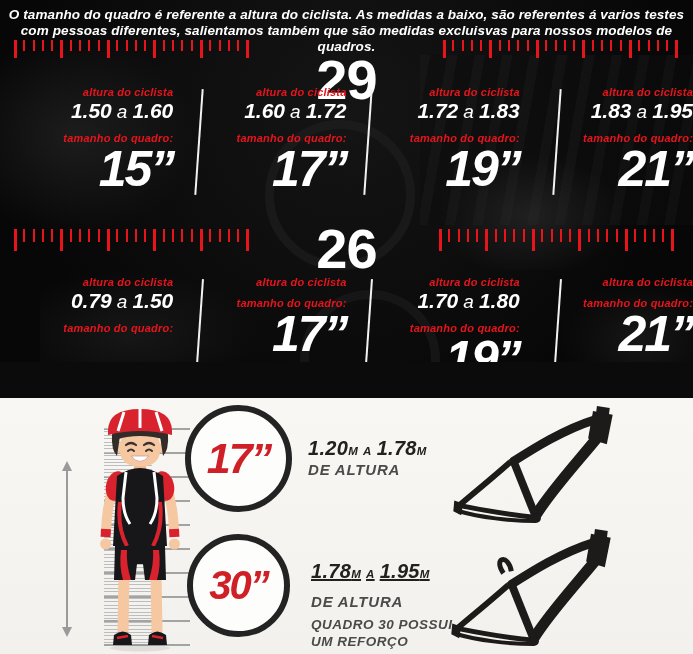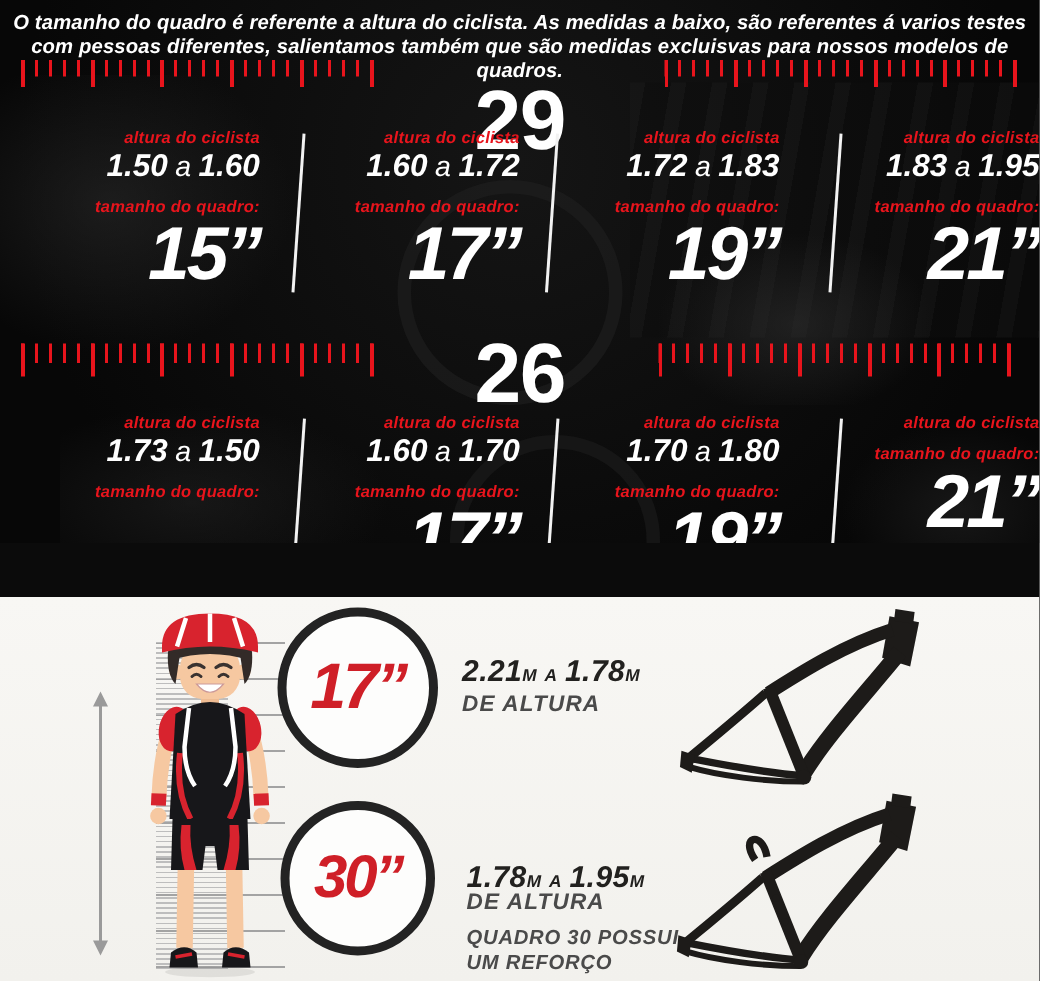--- a/index.html
+++ b/index.html
@@ -83,21 +83,21 @@
   .c20{left:187px;top:136px;width:103px;height:103px;}
   .size-circle span{color:var(--circle-red);font-style:italic;font-weight:800;letter-spacing:-2px;}
   .c17 span{font-size:43px;}
   .c20 span{font-size:40px;}
 
   .brand{position:absolute;left:308px;top:6px;font-size:22px;font-style:italic;color:var(--dark-text);font-weight:600;letter-spacing:.5px;}
   .brand .model{color:#e30613;font-weight:800;margin-left:7px;}
 
   .hrange{position:absolute;font-size:20px;font-style:italic;font-weight:800;color:#22211f;letter-spacing:.3px;}
   .hr17{left:308px;top:39px;}
-  .hr20{left:311px;top:176px;}
+  .hr20{left:311px;top:162px;text-decoration:underline;}
   .hrange .unit{font-size:11.5px;font-weight:700;}
   .hrange .conn2{font-size:11.5px;font-weight:700;margin:0 5px;}
   .alt{position:absolute;font-size:15px;font-style:italic;color:var(--gray-text);letter-spacing:.8px;font-weight:600;}
   .alt17{left:308px;top:63px;}
   .alt20{left:311px;top:195px;}
   .note{position:absolute;left:311px;font-size:13.5px;font-style:italic;color:var(--gray-text);letter-spacing:.5px;font-weight:600;line-height:17px;}
   .note1{top:218px;}
   .note2{top:235px;}
 
   .frame1{position:absolute;left:449px;top:7px;}
@@ -164,27 +164,26 @@
     <div class="hruler r26r"></div>
     <div class="bignum n26">26</div>
 
     <div class="grid g26">
       <div class="divider d1"></div>
       <div class="divider d2"></div>
       <div class="divider d3"></div>
 
       <div class="col">
         <div class="lbl">altura do ciclista</div>
-        <div class="range"><b>1.73</b><span class="conn">a</span><b>1.50</b></div>
-        <div class="lbl lbl2">tamanho do quadro:</div>
-      </div>
-
-      <div class="col">
-        <div class="lbl">altura do ciclista</div>
-        <div class="range"><b>1.60</b><span class="conn">a</span><b>1.70</b></div>
+        <div class="range"><b>0.79</b><span class="conn">a</span><b>1.50</b></div>
+        <div class="lbl lbl2">tamanho do quadro:</div>
+      </div>
+
+      <div class="col">
+        <div class="lbl">altura do ciclista</div>
         <div class="lbl lbl2">tamanho do quadro:</div>
         <div class="inch">17”</div>
       </div>
 
       <div class="col">
         <div class="lbl">altura do ciclista</div>
         <div class="range"><b>1.70</b><span class="conn">a</span><b>1.80</b></div>
         <div class="lbl lbl2">tamanho do quadro:</div>
         <div class="inch">19”</div>
       </div>
@@ -256,21 +255,21 @@
 
     <div class="size-circle c17">
       <span>17”</span>
     </div>
     <div class="size-circle c20">
       <span>30”</span>
     </div>
 
 
     <div class="hrange hr17">
-      <span>2.21</span><span class="unit">M</span><span class="conn2">A</span><span>1.78</span><span class="unit">M</span>
+      <span>1.20</span><span class="unit">M</span><span class="conn2">A</span><span>1.78</span><span class="unit">M</span>
     </div>
     <div class="alt alt17">DE ALTURA</div>
 
     <div class="hrange hr20">
       <span>1.78</span><span class="unit">M</span><span class="conn2">A</span><span>1.95</span><span class="unit">M</span>
     </div>
     <div class="alt alt20">DE ALTURA</div>
     <div class="note note1">QUADRO 30 POSSUI</div>
     <div class="note note2">UM REFORÇO</div>
 

